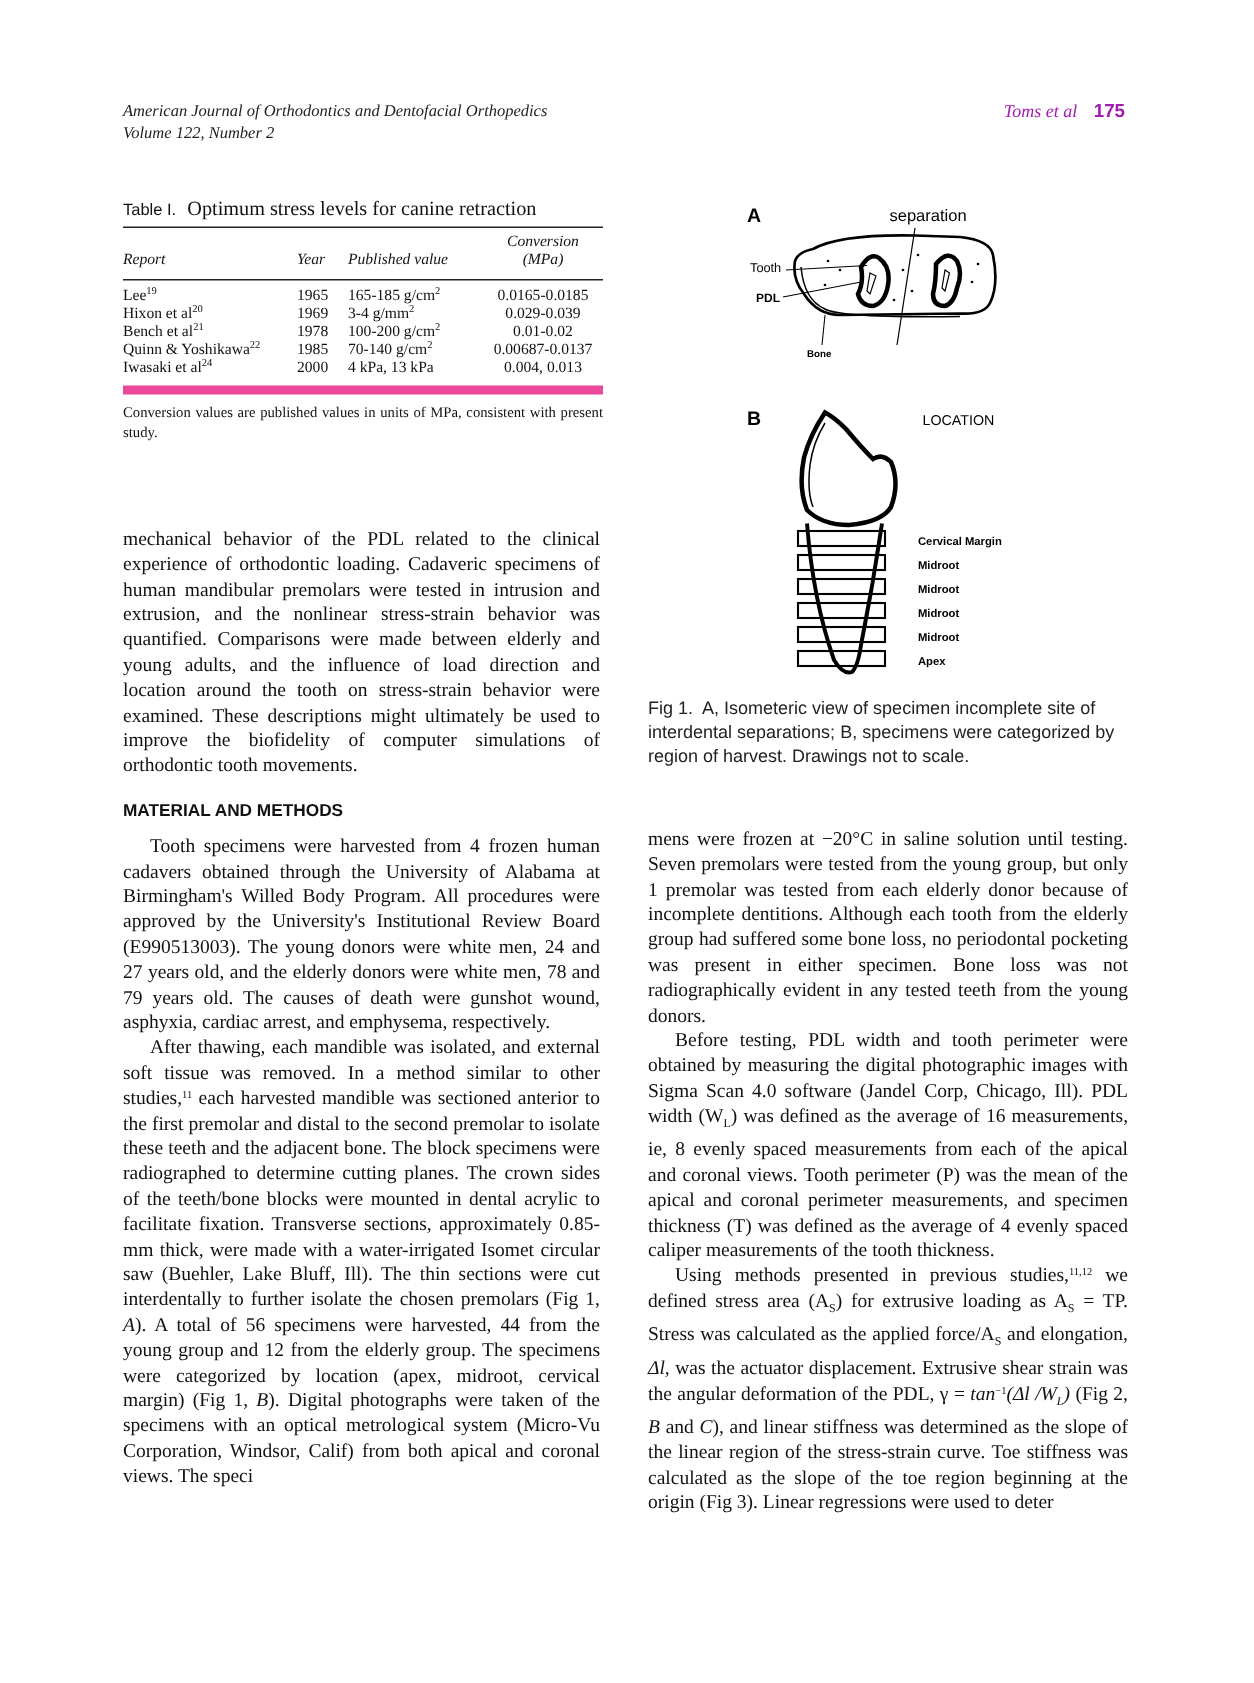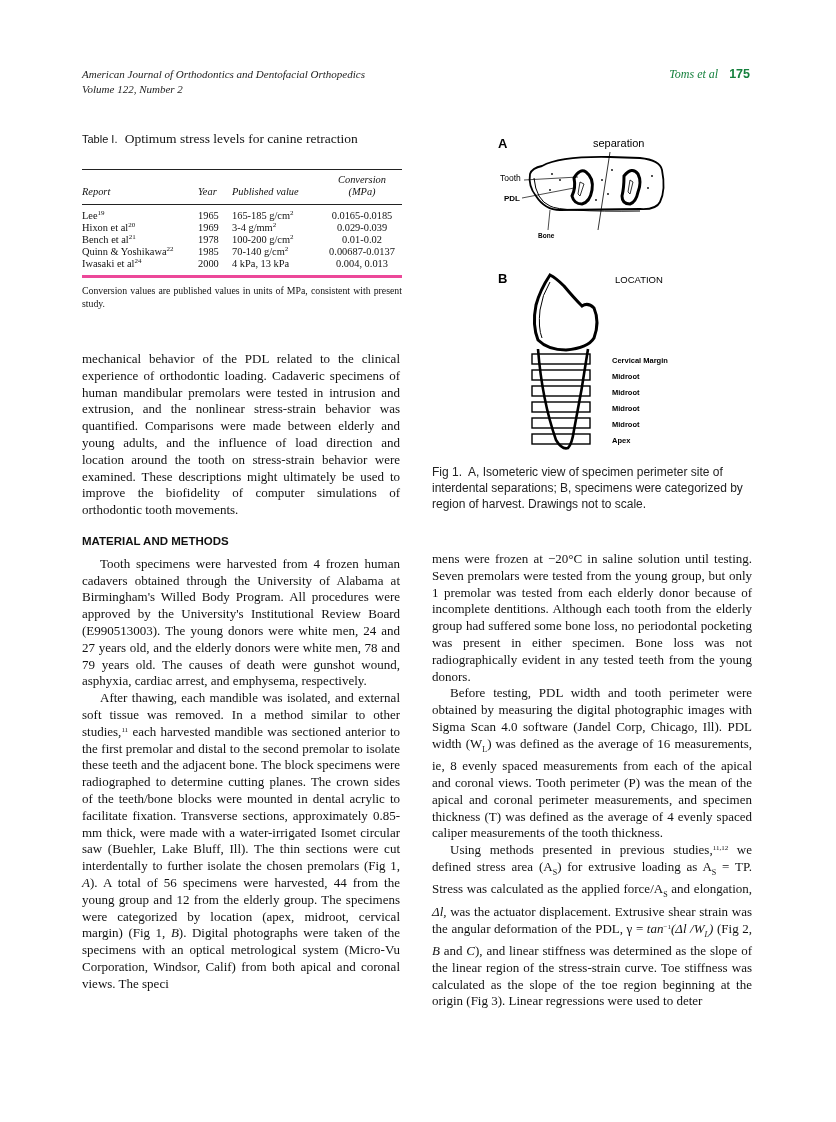--- a/index.html
+++ b/index.html
@@ -1,32 +1,32 @@
 <!DOCTYPE html>
 <html><head>
 <meta charset="utf-8">
 <style>
   html, body { margin:0; padding:0; background:#fff; }
   body { width:836px; height:1122px; position:relative; overflow:hidden; color:#111; font-family:"Liberation Serif", serif; }
   .abs { position:absolute; }
   .hdr-left { left:82px; top:67px; font-style:italic; font-size:11px; line-height:15px; color:#222; }
-  .hdr-right { right:86px; top:67px; font-size:12px; color:#15803d; }
+  .hdr-right { right:86px; top:67px; font-size:12px; color:#a21caf; }
   .hdr-right .auth { font-style:italic; margin-right:8px; }
   .hdr-right .pg { font-family:"Liberation Sans", sans-serif; font-weight:bold; font-size:12.5px; }
 
   
   .tbl-wrap { left:82px; top:131px; width:320px; }
-  .tbl-cap { font-size:13.5px; margin-bottom:22px; white-space:nowrap; }
+  .tbl-cap { font-size:13.5px; margin-bottom:4px; white-space:nowrap; }
   .tbl-cap .lbl { font-family:"Liberation Sans", sans-serif; font-size:11px; font-weight:normal; margin-right:4px; }
   table { border-collapse:collapse; width:320px; font-size:10.4px; line-height:12px; }
   thead th { font-style:italic; font-weight:normal; text-align:left; vertical-align:bottom; padding:4px 0 6px 0; }
   thead tr { border-top:1.2px solid #222; border-bottom:1px solid #222; }
   tbody td { padding:0; white-space:nowrap; }
   tbody tr:last-child td { padding-bottom:5px; }
-  tbody { border-bottom:3px solid #ec4899; }
+  tbody { border-bottom:6px solid #ec4899; }
   .c-year { text-align:left; width:34px; }
   .c-pub { width:90px; }
   .c-conv { text-align:center; width:80px; }
   sup { font-size:7px; line-height:0; vertical-align:4px; }
   .tbl-note { font-size:9.8px; line-height:13px; margin-top:6px; text-align:justify; }
 
   
   .col { font-size:13px; line-height:16.8px; text-align:justify; hyphens:manual; }
   .col p { margin:0; }
   .indent { text-indent:18px; }
@@ -167,21 +167,21 @@
       <text x="122" y="265">Midroot</text>
       <text x="122" y="281">Midroot</text>
       <text x="122" y="297">Midroot</text>
       <text x="122" y="313">Apex</text>
     </g>
   </svg>
 </div>
 
 <div class="abs fig-cap">
   <b>Fig 1.</b>&nbsp;
-  <b>A,</b><span> Isometeric view of specimen perimeter site of interdental separations; </span><b>B,</b><span> specimens were categorized by region of harvest. Drawings not to scale.</span>
+  <b>A,</b><span> Isometeric view of specimen incomplete site of interdental separations; </span><b>B,</b><span> specimens were categorized by region of harvest. Drawings not to scale.</span>
 </div>
 
 <div class="abs col colL1">
   <p>mechanical behavior of the PDL related to the clinical experience of orthodontic loading. Cadaveric speci­mens of human mandibular premolars were tested in intrusion and extrusion, and the nonlinear stress-strain behavior was quantified. Comparisons were made be­tween elderly and young adults, and the influence of load direction and location around the tooth on stress-strain behavior were examined. These descriptions might ultimately be used to improve the biofidelity of computer simulations of orthodontic tooth movements.</p>
 </div>
 
 <div class="abs col colL2">
   <div class="sect">MATERIAL AND METHODS</div>
   <p class="indent">Tooth specimens were harvested from 4 frozen human cadavers obtained through the University of Alabama at Birmingham's Willed Body Program. All procedures were approved by the University's Institu­tional Review Board (E990513003). The young donors were white men, 24 and 27 years old, and the elderly donors were white men, 78 and 79 years old. The causes of death were gunshot wound, asphyxia, cardiac arrest, and emphysema, respectively.</p>
   <p class="indent"><span>After thawing, each mandible was isolated, and external soft tissue was removed. In a method similar to other studies,</span><sup>11</sup><span> each harvested mandible was sectioned anterior to the first premolar and distal to the second premolar to isolate these teeth and the adjacent bone. The block specimens were radiographed to determine cutting planes. The crown sides of the teeth/bone blocks were mounted in dental acrylic to facilitate fixation. Transverse sections, approximately 0.85-mm thick, were made with a water-irrigated Isomet circular saw (Buehler, Lake Bluff, Ill). The thin sections were cut interdentally to further isolate the chosen premolars (Fig 1, </span><i>A</i><span>). A total of 56 specimens were harvested, 44 from the young group and 12 from the elderly group. The specimens were categorized by location (apex, midroot, cervical margin) (Fig 1, </span><i>B</i><span>). Digital photo­graphs were taken of the specimens with an optical metrological system (Micro-Vu Corporation, Windsor, Calif) from both apical and coronal views. The speci­</span></p>

